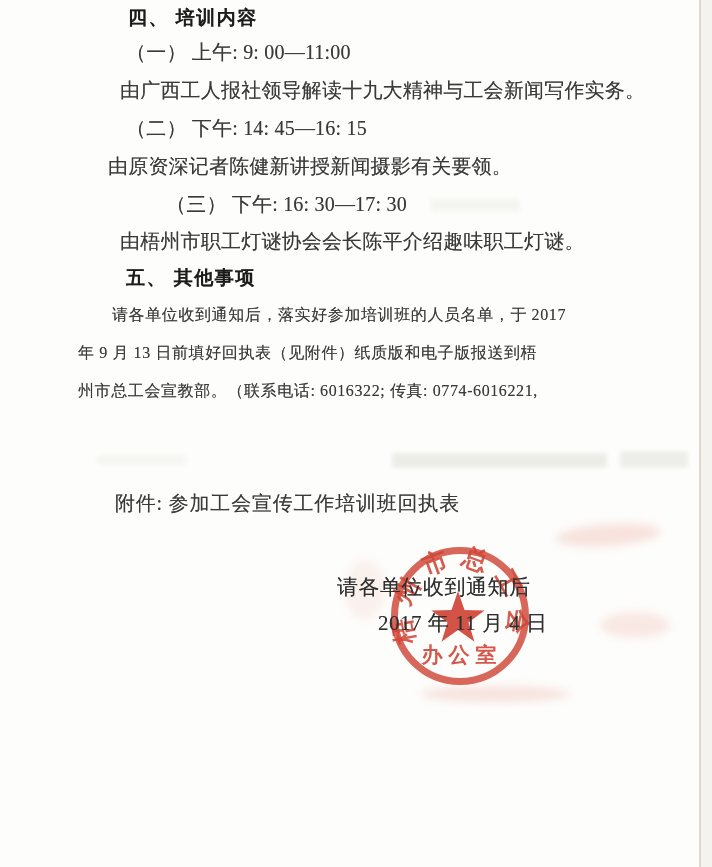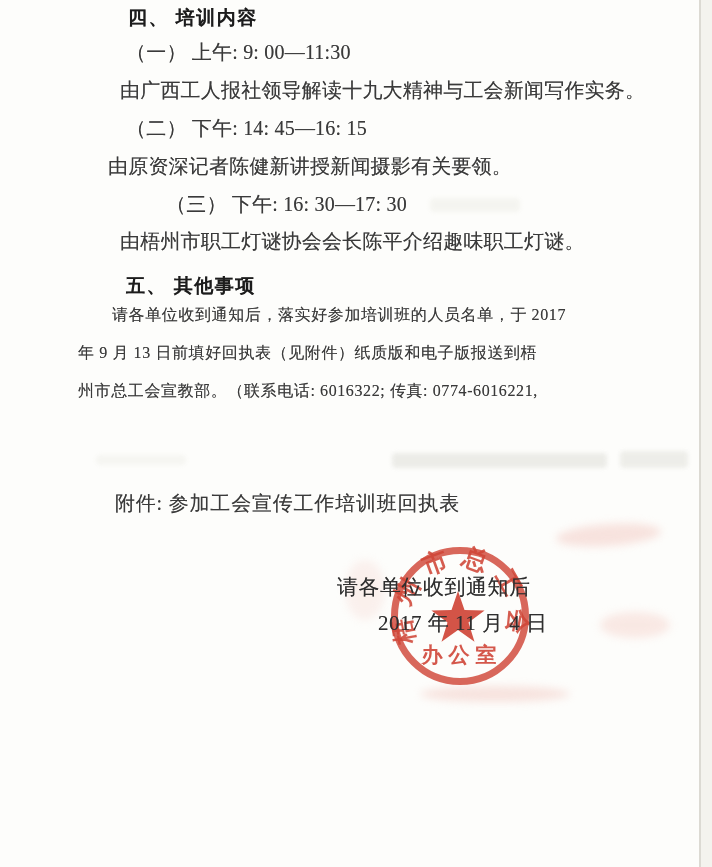--- a/index.html
+++ b/index.html
@@ -38,30 +38,30 @@
 <div class="page">
 
   <div class="ghost" style="left:392px;top:453px;width:215px;height:15px;background:#e8e8e3;opacity:.8;"></div>
   <div class="ghost" style="left:620px;top:451px;width:68px;height:17px;background:#eaeae5;opacity:.8;"></div>
   <div class="ghost" style="left:248px;top:461px;width:120px;height:11px;background:#ececе7;opacity:.55;"></div>
   <div class="ghost" style="left:96px;top:455px;width:90px;height:10px;background:#efefe9;opacity:.5;"></div>
   <div class="ghost" style="left:430px;top:198px;width:90px;height:14px;background:#ededE6;opacity:.5;"></div>
 
   <div class="line heading" style="left:128px;top:8px;">四、 培训内容</div>
 
-  <div class="line" style="left:126px;top:42px;">（一） 上午: 9: 00—11:30</div>
+  <div class="line" style="left:126px;top:42px;">（一） 上午: 9: 00—11:00</div>
   <div class="line" style="left:120px;top:80px;">由广西工人报社领导解读十九大精神与工会新闻写作实务。</div>
 
   <div class="line" style="left:126px;top:118px;">（二） 下午: 14: 45—16: 15</div>
   <div class="line" style="left:108px;top:156px;">由原资深记者陈健新讲授新闻摄影有关要领。</div>
 
   <div class="line" style="left:122px;top:194px;margin-left:44px;">（三） 下午: 16: 30—17: 30</div>
   <div class="line" style="left:120px;top:231px;">由梧州市职工灯谜协会会长陈平介绍趣味职工灯谜。</div>
 
-  <div class="line heading" style="left:126px;top:268px;margin-top:8px;">五、 其他事项</div>
+  <div class="line heading" style="left:126px;top:268px;">五、 其他事项</div>
 
   <div class="line para" style="left:112px;top:307px;">请各单位收到通知后，落实好参加培训班的人员名单，于 2017</div>
   <div class="line para" style="left:78px;top:345px;">年 9 月 13 日前填好回执表（见附件）纸质版和电子版报送到梧</div>
   <div class="line para" style="left:78px;top:383px;">州市总工会宣教部。（联系电话: 6016322; 传真: 0774-6016221,</div>
 
   <div class="line" style="left:115px;top:493px;letter-spacing:.8px;">附件: 参加工会宣传工作培训班回执表</div>
 
   <div class="smudge" style="left:556px;top:524px;width:105px;height:22px;background:#f3cdc6;opacity:.55;transform:rotate(-4deg);"></div>
   <div class="smudge" style="left:600px;top:612px;width:70px;height:26px;background:#f5d4cd;opacity:.5;"></div>
   <div class="smudge" style="left:420px;top:686px;width:150px;height:16px;background:#f0c4bc;opacity:.45;"></div>

